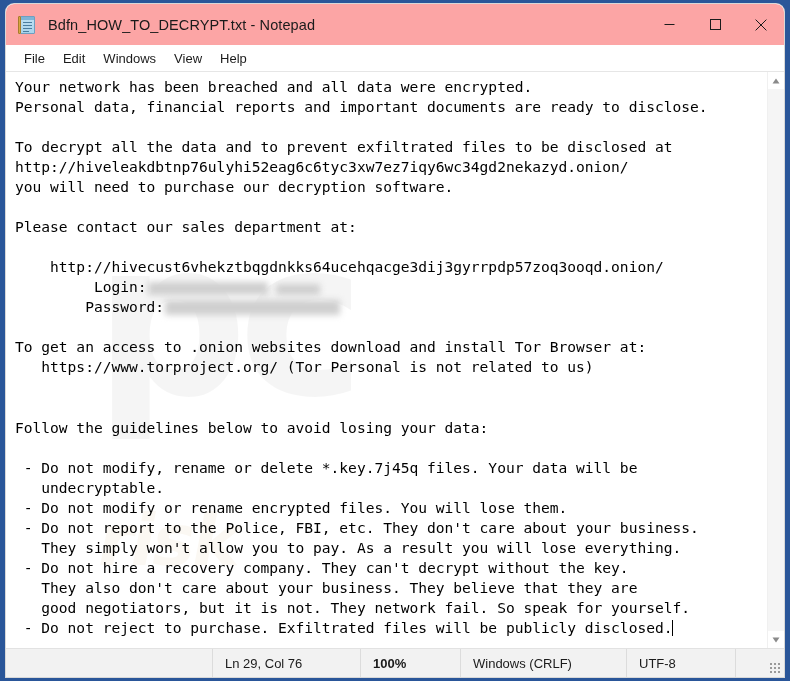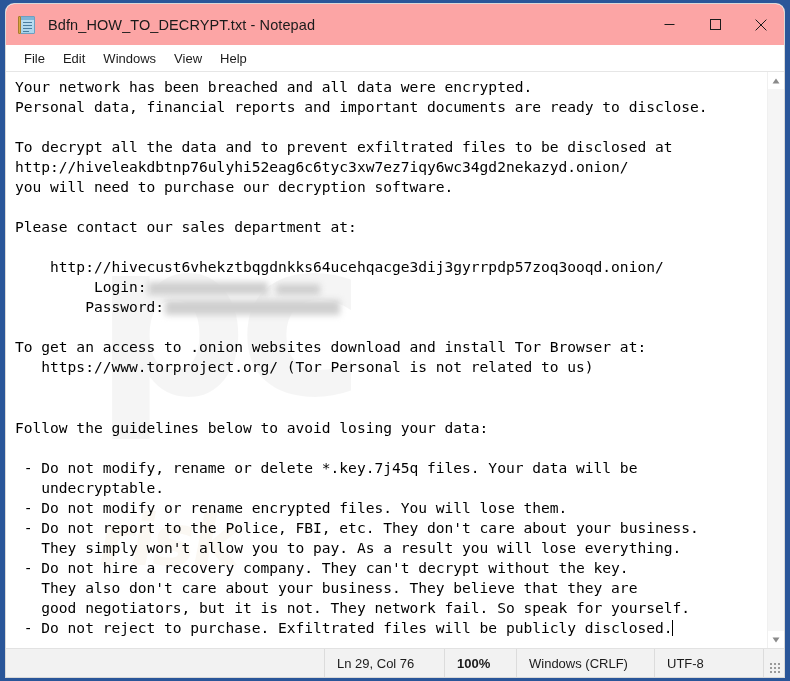--- a/index.html
+++ b/index.html
@@ -202,20 +202,21 @@
   
   #statusbar {
     height: 17px;
     min-height: 29px;
     background: #f2f2f2;
     border-top: 1px solid #e2e2e2;
     display: flex;
     align-items: center;
     font-size: 13px;
     color: #1b1b1b;
+    gap: 28px;
   }
   .status-spacer { flex: 1 1 auto; height: 100%; }
   .status-cell {
     height: 100%;
     display: flex;
     align-items: center;
     padding: 0 12px;
     border-left: 1px solid #dcdcdc;
     white-space: nowrap;
   }

